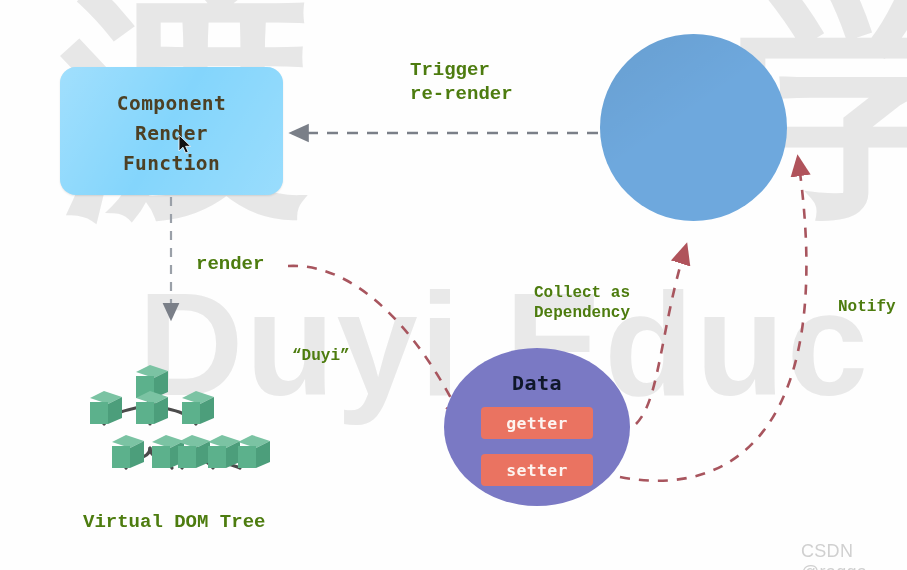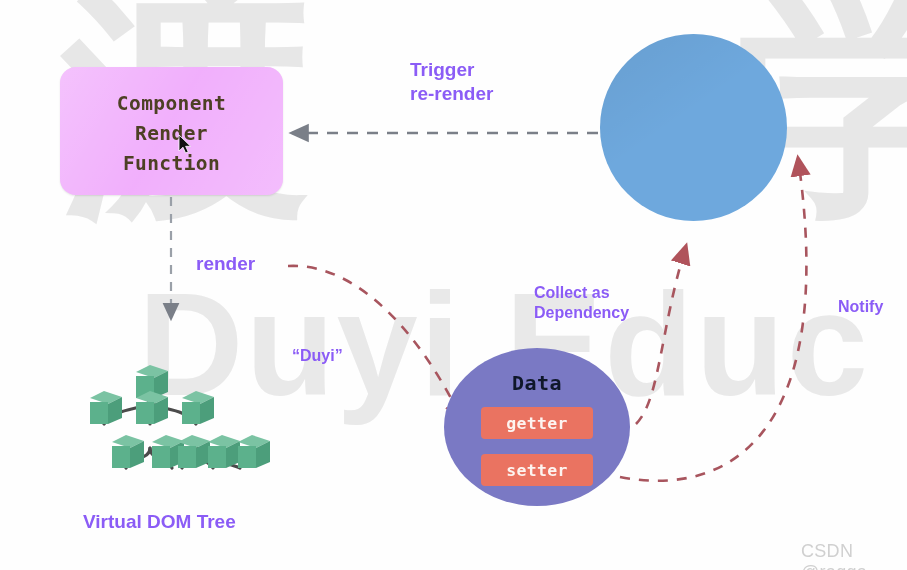--- a/index.html
+++ b/index.html
@@ -48,21 +48,21 @@
     font-family: "Liberation Sans", sans-serif;
   }
 
   
   .comp-box {
     position: absolute;
     left: 60px;
     top: 67px;
     width: 223px;
     height: 128px;
-    background: #f0abfc;
+    background: #7dd3fc;
     border-radius: 16px;
     box-shadow: 0 1px 2px rgba(0,0,0,0.10);
   }
   .comp-box .glow {
     position: absolute;
     left: 0; top: 0; right: 0; bottom: 0;
     border-radius: 16px;
     background: linear-gradient(120deg, rgba(255,255,255,0.28) 0%, rgba(255,255,255,0.05) 48%, rgba(255,255,255,0.22) 100%);
     pointer-events: none;
   }
@@ -147,23 +147,23 @@
     font-weight: 700;
     color: #fdf4f0;
     letter-spacing: 0.3px;
   }
   .accessor.getter { top: 59px; }
   .accessor.setter { top: 106px; }
 
   
   .lbl {
     position: absolute;
-    color: #8b5cf6;
-    font-weight: 700;
-    font-family: Liberation Sans, sans-serif;
+    color: #4d7c0f;
+    font-weight: 700;
+    font-family: Liberation Mono, monospace;
     line-height: 1.28;
     white-space: nowrap;
   }
   .lbl-trigger   { left: 410px; top: 58px;  font-size: 19px; text-align: left; }
   .lbl-render    { left: 196px; top: 252px; font-size: 19px; }
   .lbl-touch     { left: 292px; top: 346px; font-size: 16px; }
   .lbl-collect   { left: 534px; top: 283px; font-size: 16px; width: 132px; white-space: normal; }
   .lbl-notify    { left: 838px; top: 297px; font-size: 16px; }
   .lbl-vdom      { left: 83px;  top: 510px; font-size: 19px; }
 

